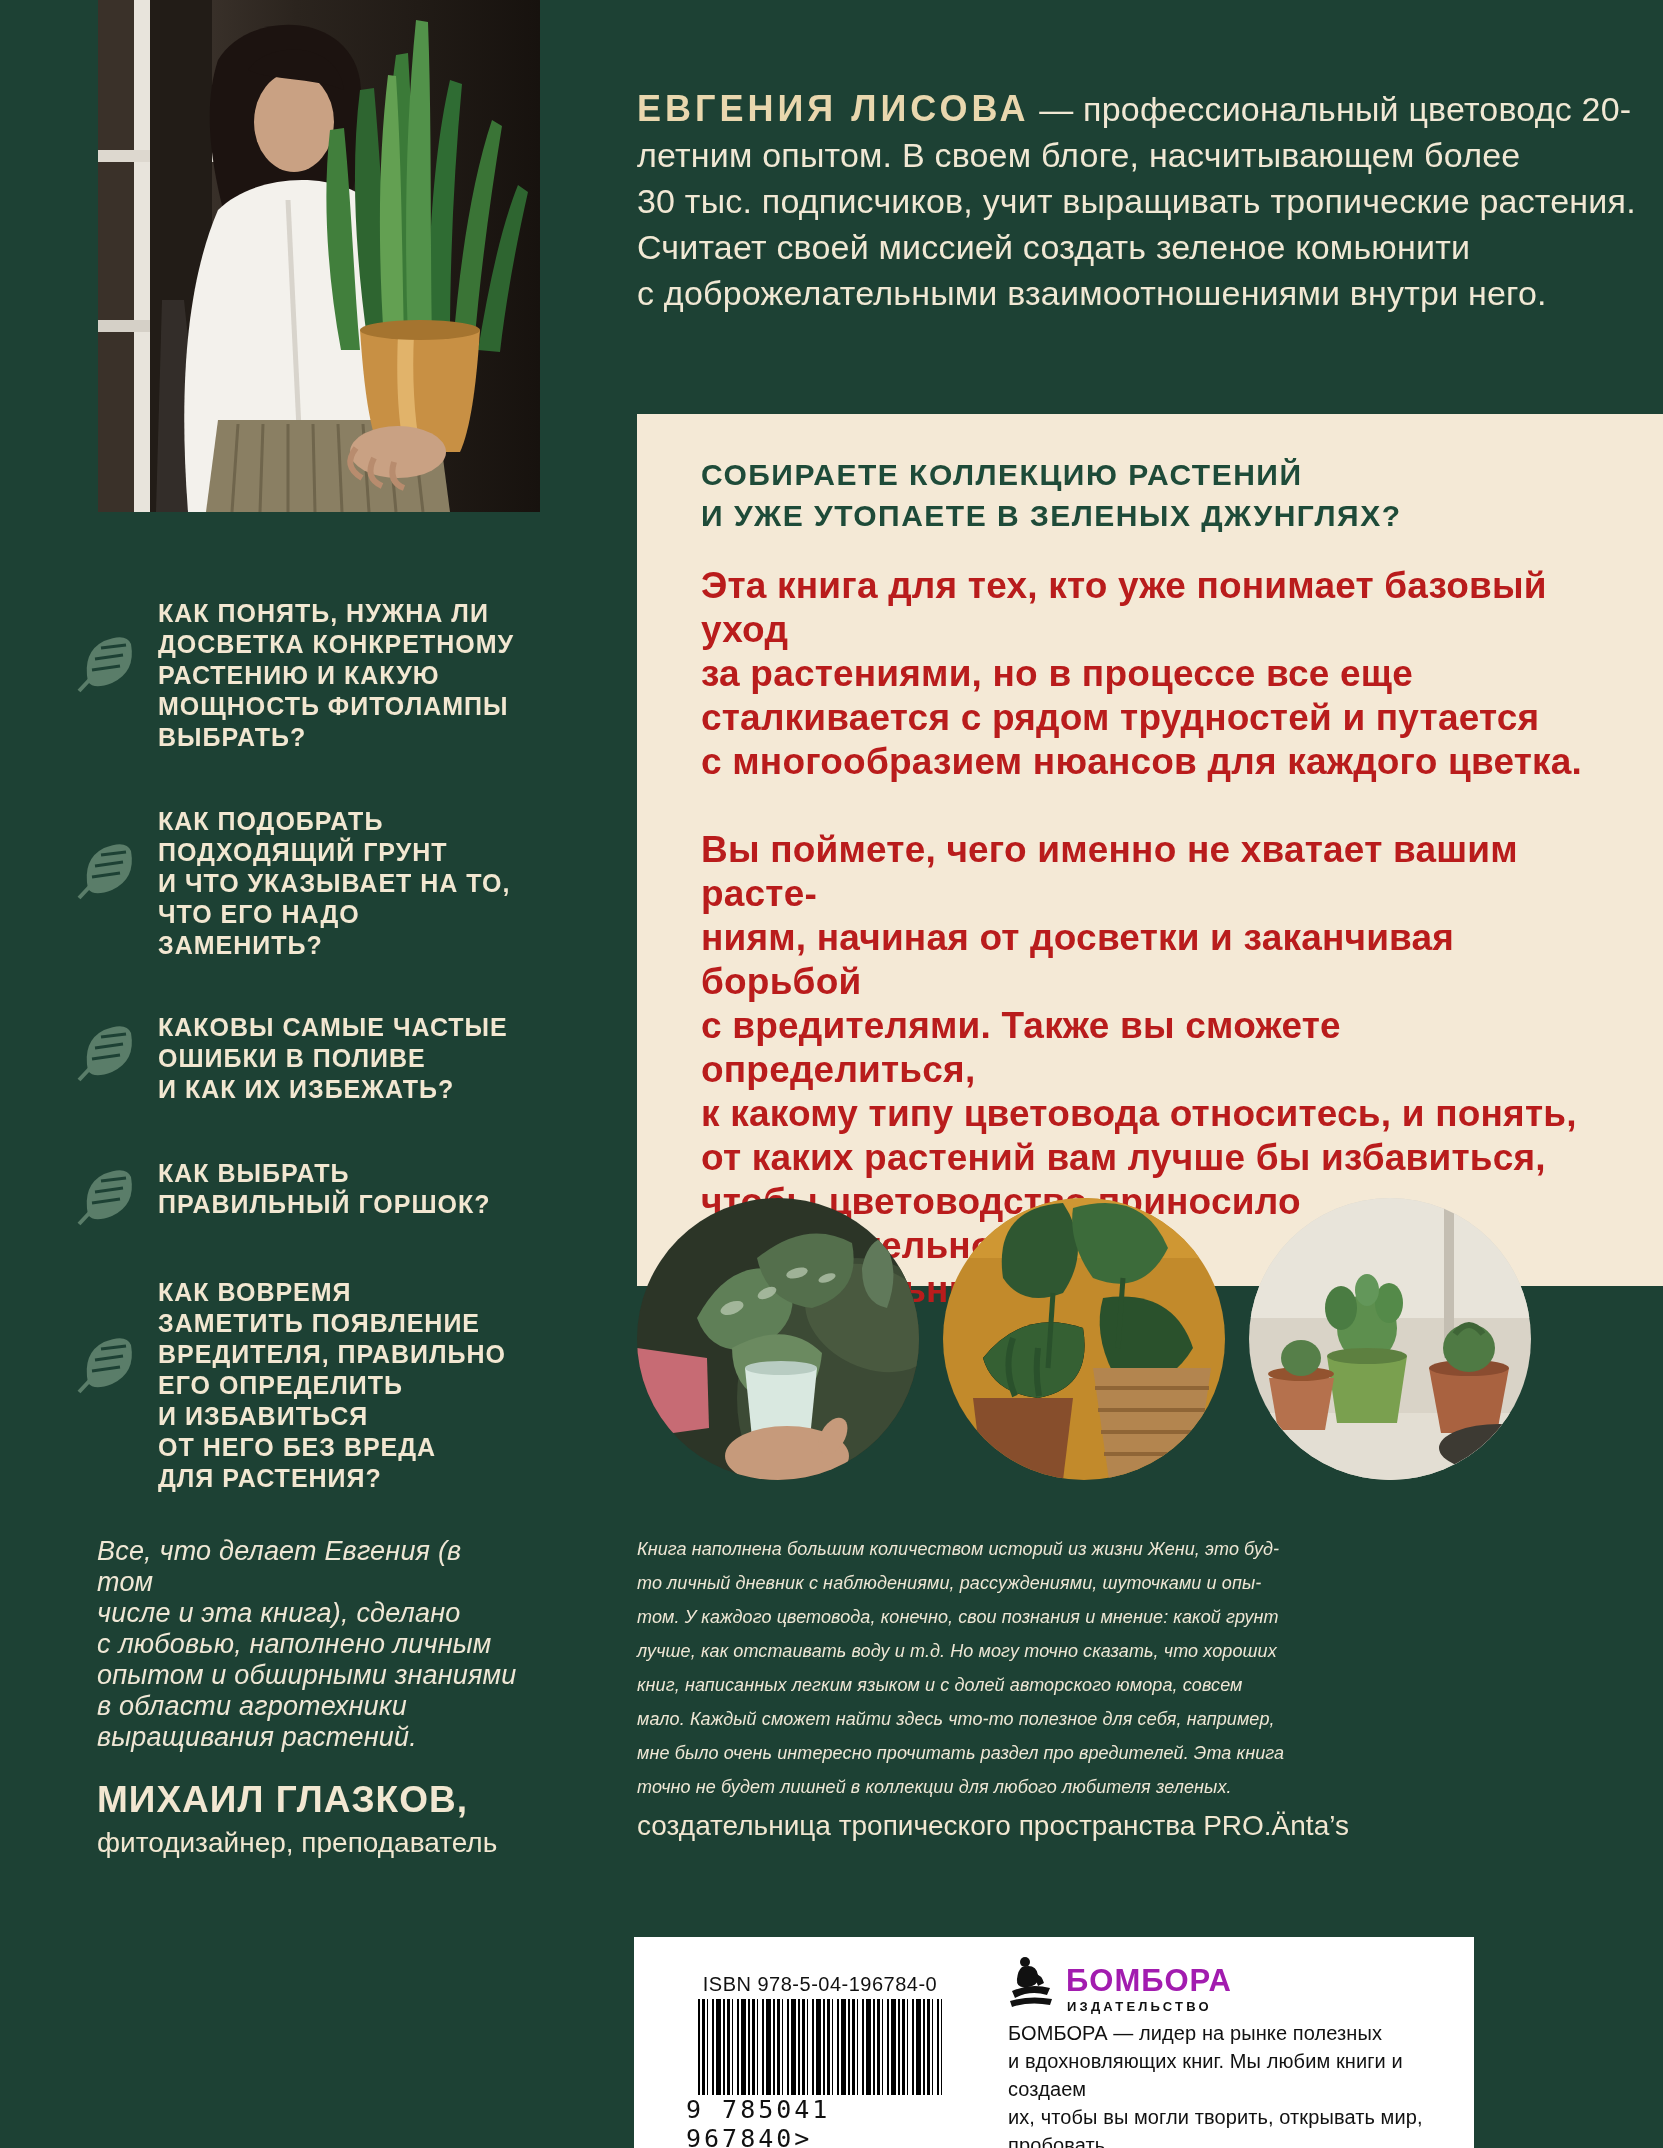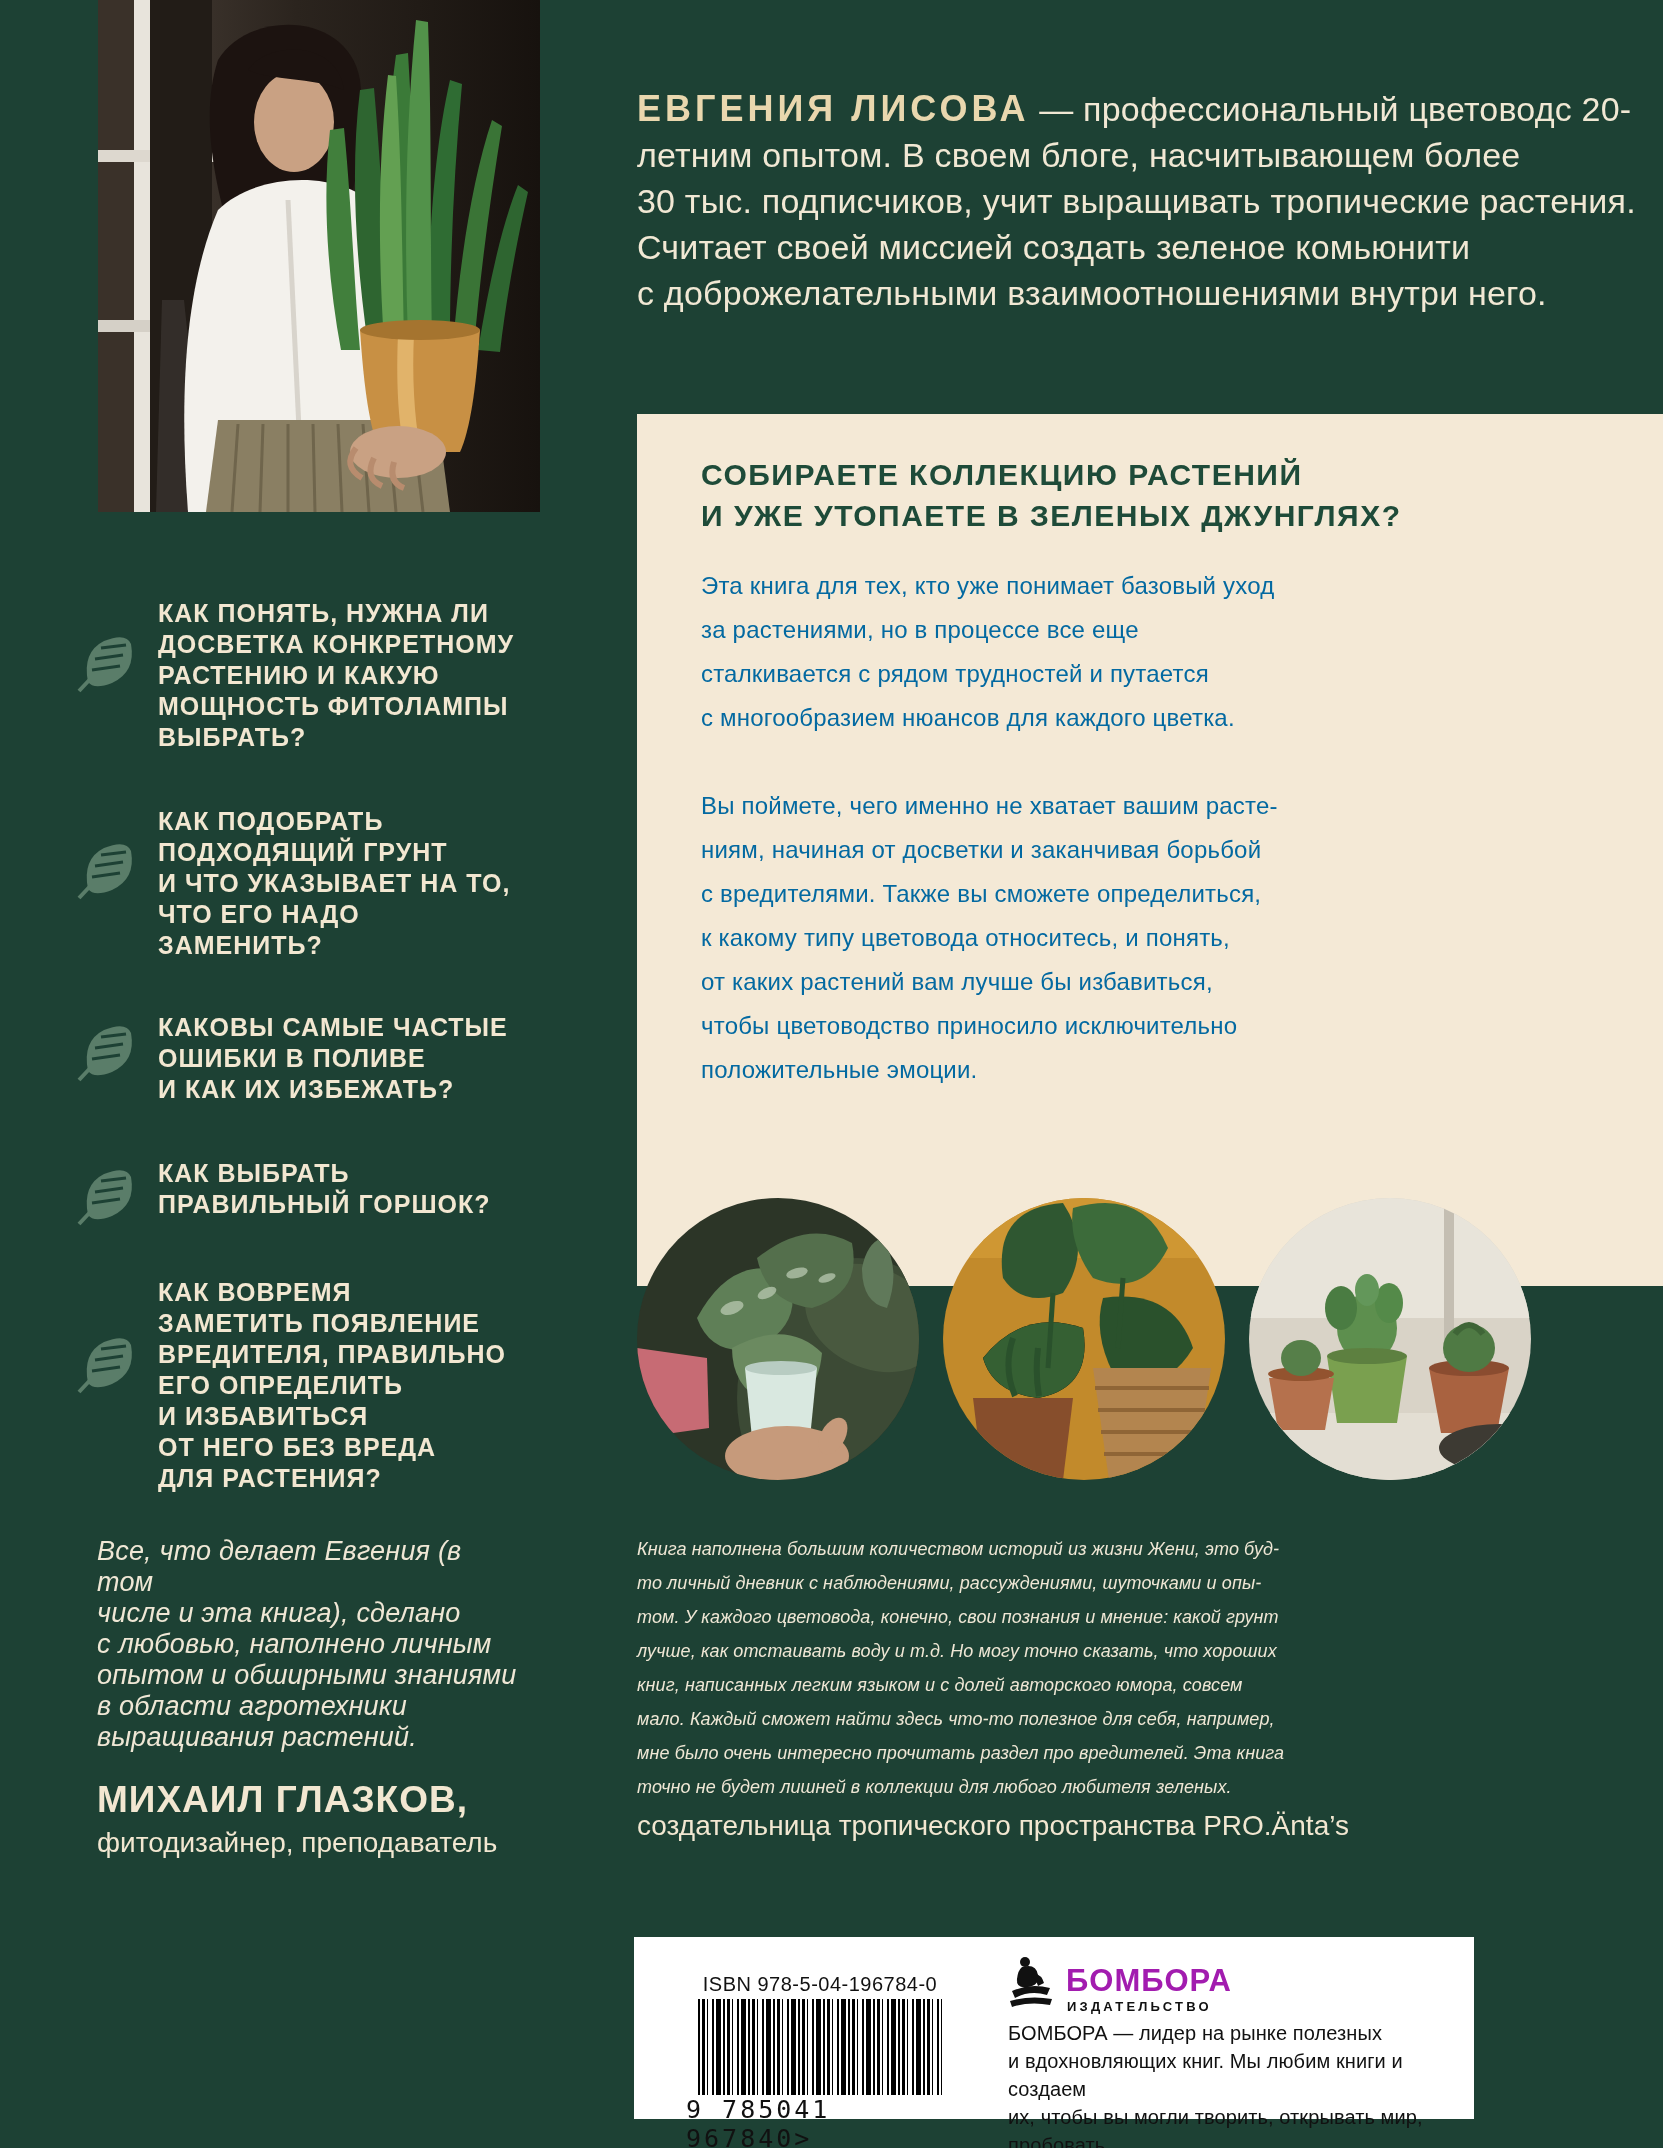--- a/index.html
+++ b/index.html
@@ -22,22 +22,22 @@
   
   .cream-box{
     left:637px;top:414px;width:1026px;height:872px;background:#f4e9d6;
     box-sizing:border-box;padding:40px 60px 0 64px;
   }
   .cream-box h2{
     margin:0 0 28px 0;color:#1e4b39;font-size:30px;line-height:41px;
     font-weight:700;letter-spacing:1.5px;white-space:pre-line;
   }
   .cream-box p{
-    margin:0 0 44px 0;color:#0369a1;font-size:24px;line-height:44px;
-    font-weight:400;white-space:pre-line;letter-spacing:.2px;
+    margin:0 0 44px 0;color:#b91c1c;font-size:37px;line-height:44px;
+    font-weight:700;white-space:pre-line;letter-spacing:.2px;
   }
   
   .question{position:absolute;left:158px;width:430px;margin:0;}
   .question p{
     margin:0;color:#f2e7d1;font-size:25px;line-height:31px;font-weight:700;
     letter-spacing:1px;white-space:pre-line;
   }
   .leaf{position:absolute;left:-82px;width:60px;height:62px;}
   
   .quote-left{left:97px;top:1536px;width:420px;}
@@ -50,21 +50,21 @@
   .quote-right{left:637px;top:1532px;width:1010px;}
   .quote-right .qtext{
     margin:0;color:#efe7d5;font-size:18px;line-height:34px;font-style:italic;
     white-space:pre-line;letter-spacing:.1px;
   }
   .quote-right .qname{margin:22px 0 0 0;}
   
   .circle{position:absolute;top:1198px;width:282px;height:282px;border-radius:50%;overflow:hidden;}
   .c1{left:637px;} .c2{left:943px;} .c3{left:1249px;}
   
-  .pub-box{left:634px;top:1937px;width:840px;height:182px;background:#ffffff;color:#111;}
+  .pub-box{left:634px;top:1937px;width:840px;height:211px;background:#ffffff;color:#111;}
   .isbn-label{position:absolute;left:64px;top:36px;width:244px;text-align:center;
     font-size:20px;letter-spacing:.5px;color:#111;}
   .barcode{
     position:absolute;left:64px;top:62px;width:244px;height:96px;
     background:repeating-linear-gradient(90deg,
       #000 0 2px,#fff 2px 4px,#000 4px 7px,#fff 7px 9px,#000 9px 10px,
       #fff 10px 14px,#000 14px 16px,#fff 16px 18px,#000 18px 23px,#fff 23px 25px);
   }
   .barcode-digits{
     position:absolute;left:52px;top:158px;width:280px;

